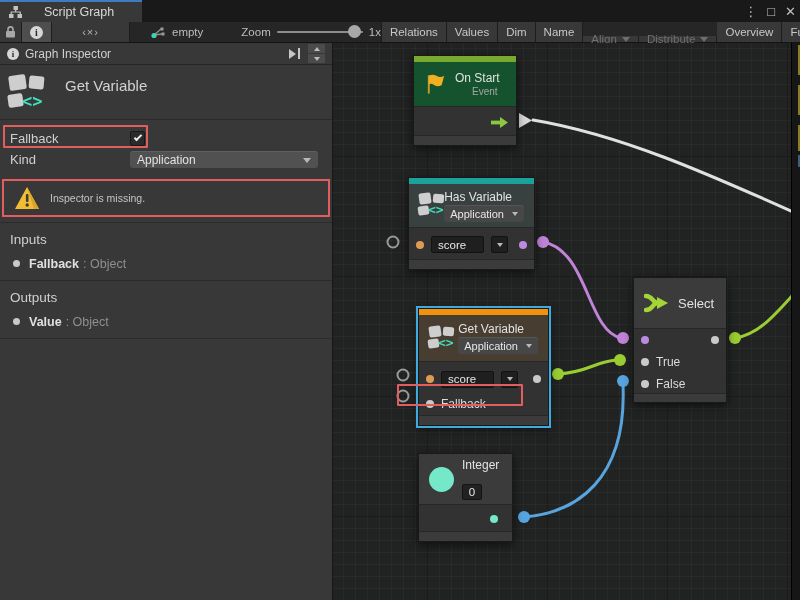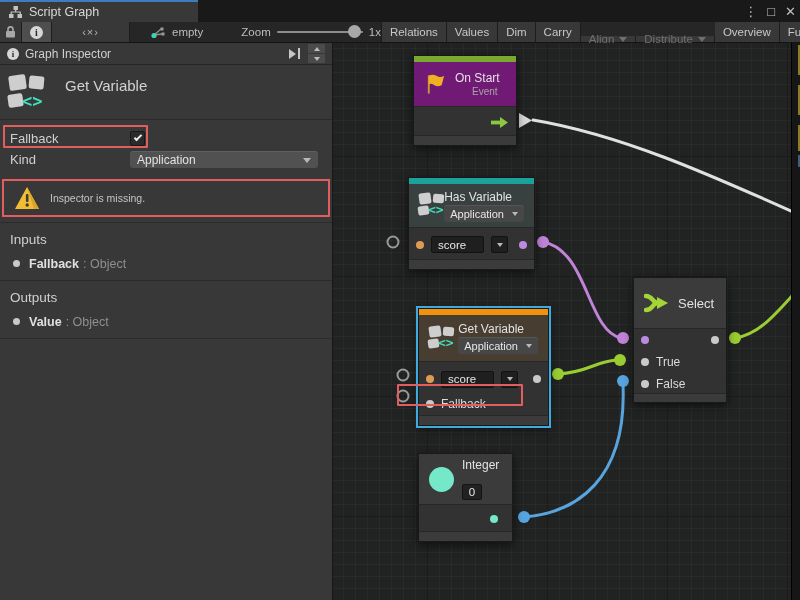--- a/index.html
+++ b/index.html
@@ -2,22 +2,22 @@
 <html><head>
 <meta charset="utf-8">
 <style>
   * { margin:0; padding:0; box-sizing:border-box; }
   html,body { width:800px; height:600px; background:#191919; overflow:hidden;
     font-family:"Liberation Sans", sans-serif; -webkit-font-smoothing:antialiased; }
   #window { position:relative; width:800px; height:600px; background:#191919; color:#c8c8c8; }
 
   
   #titlebar { position:absolute; left:0; top:0; width:800px; height:22px; background:#191919; }
-  #tab { position:absolute; left:0; top:0; width:198px; height:22px; background:#383838;
-    border-top:2px solid #3e7cbf; display:flex; align-items:center; gap:6px; padding:0 8px; }
+  #tab { position:absolute; left:0; top:0; width:142px; height:22px; background:#383838;
+    border-top:2px solid #3e7cbf; display:flex; align-items:center; gap:21px; padding:0 8px; }
   #tab .tab-label { font-size:12.5px; color:#d8d8d8; white-space:nowrap; }
   #win-controls { position:absolute; right:4px; top:0; height:22px; display:flex; align-items:center; gap:10px; }
   #win-controls span { font-size:13px; color:#c0c0c0; cursor:default; }
 
   
   #toolbar { position:absolute; left:0; top:22px; width:800px; height:21px; background:#262626;
     border-bottom:1px solid #141414; display:flex; align-items:stretch; font-size:11.5px; }
   .tbtn { display:flex; align-items:center; justify-content:center; background:#383838;
     border-right:1px solid #1d1d1d; padding:0 8px; color:#c8c8c8; white-space:nowrap; }
   .tbtn.disabled { color:#6f6f6f;margin-top:14px; }
@@ -189,21 +189,21 @@
       <div class="tbtn" style="border-left:1px solid #1d1d1d">
           <span>Relations</span>
         </div>
       <div class="tbtn">
           <span>Values</span>
         </div>
       <div class="tbtn">
           <span>Dim</span>
         </div>
       <div class="tbtn">
-          <span>Carry</span>
+          <span>Name</span>
         </div>
       <div class="tbtn disabled">
         <span>Align</span>
           <span class="arrow-down dim"></span>
       </div>
       <div class="tbtn disabled">
         <span>Distribute</span>
           <span class="arrow-down dim"></span>
       </div>
       <div class="tbtn">
@@ -309,21 +309,21 @@
       <path d="M402,295 C428,291 445,268 467,244" stroke="#9acd32" stroke-width="3" fill="none" stroke-linecap="round"></path>
       <circle cx="402" cy="295" r="6" fill="#9acd32"></circle>
 
       <circle cx="60" cy="199" r="5.5" fill="none" stroke="#9a9a9a" stroke-width="2"></circle>
       <circle cx="70" cy="332" r="5.5" fill="none" stroke="#9a9a9a" stroke-width="2"></circle>
       <circle cx="70" cy="353" r="5.5" fill="none" stroke="#9a9a9a" stroke-width="2"></circle>
     </svg>
 
     <div class="node" style="left:80px; top:12px; width:104px;">
       <div class="colorbar" style="background:#7aa92f"></div>
-      <div class="nhead" style="height:44px; background:#701a75;">
+      <div class="nhead" style="height:44px; background:#14532d;">
         <svg width="23" height="22" viewBox="0 0 24 22">
           <path d="M5 2 v19" stroke="#c79a2e" stroke-width="2"></path>
           <path d="M5 2.5 q4 -2.5 8 0 t8 0 l-2.5 9.5 q-4 2.5 -8 0 t-5.5 0 z" fill="#f0b021"></path>
         </svg>
         <div class="titles">
           <span class="ntitle">On Start</span>
           <span class="nsub">Event</span>
         </div>
       </div>
       <div class="nbody" style="height:30px;">

